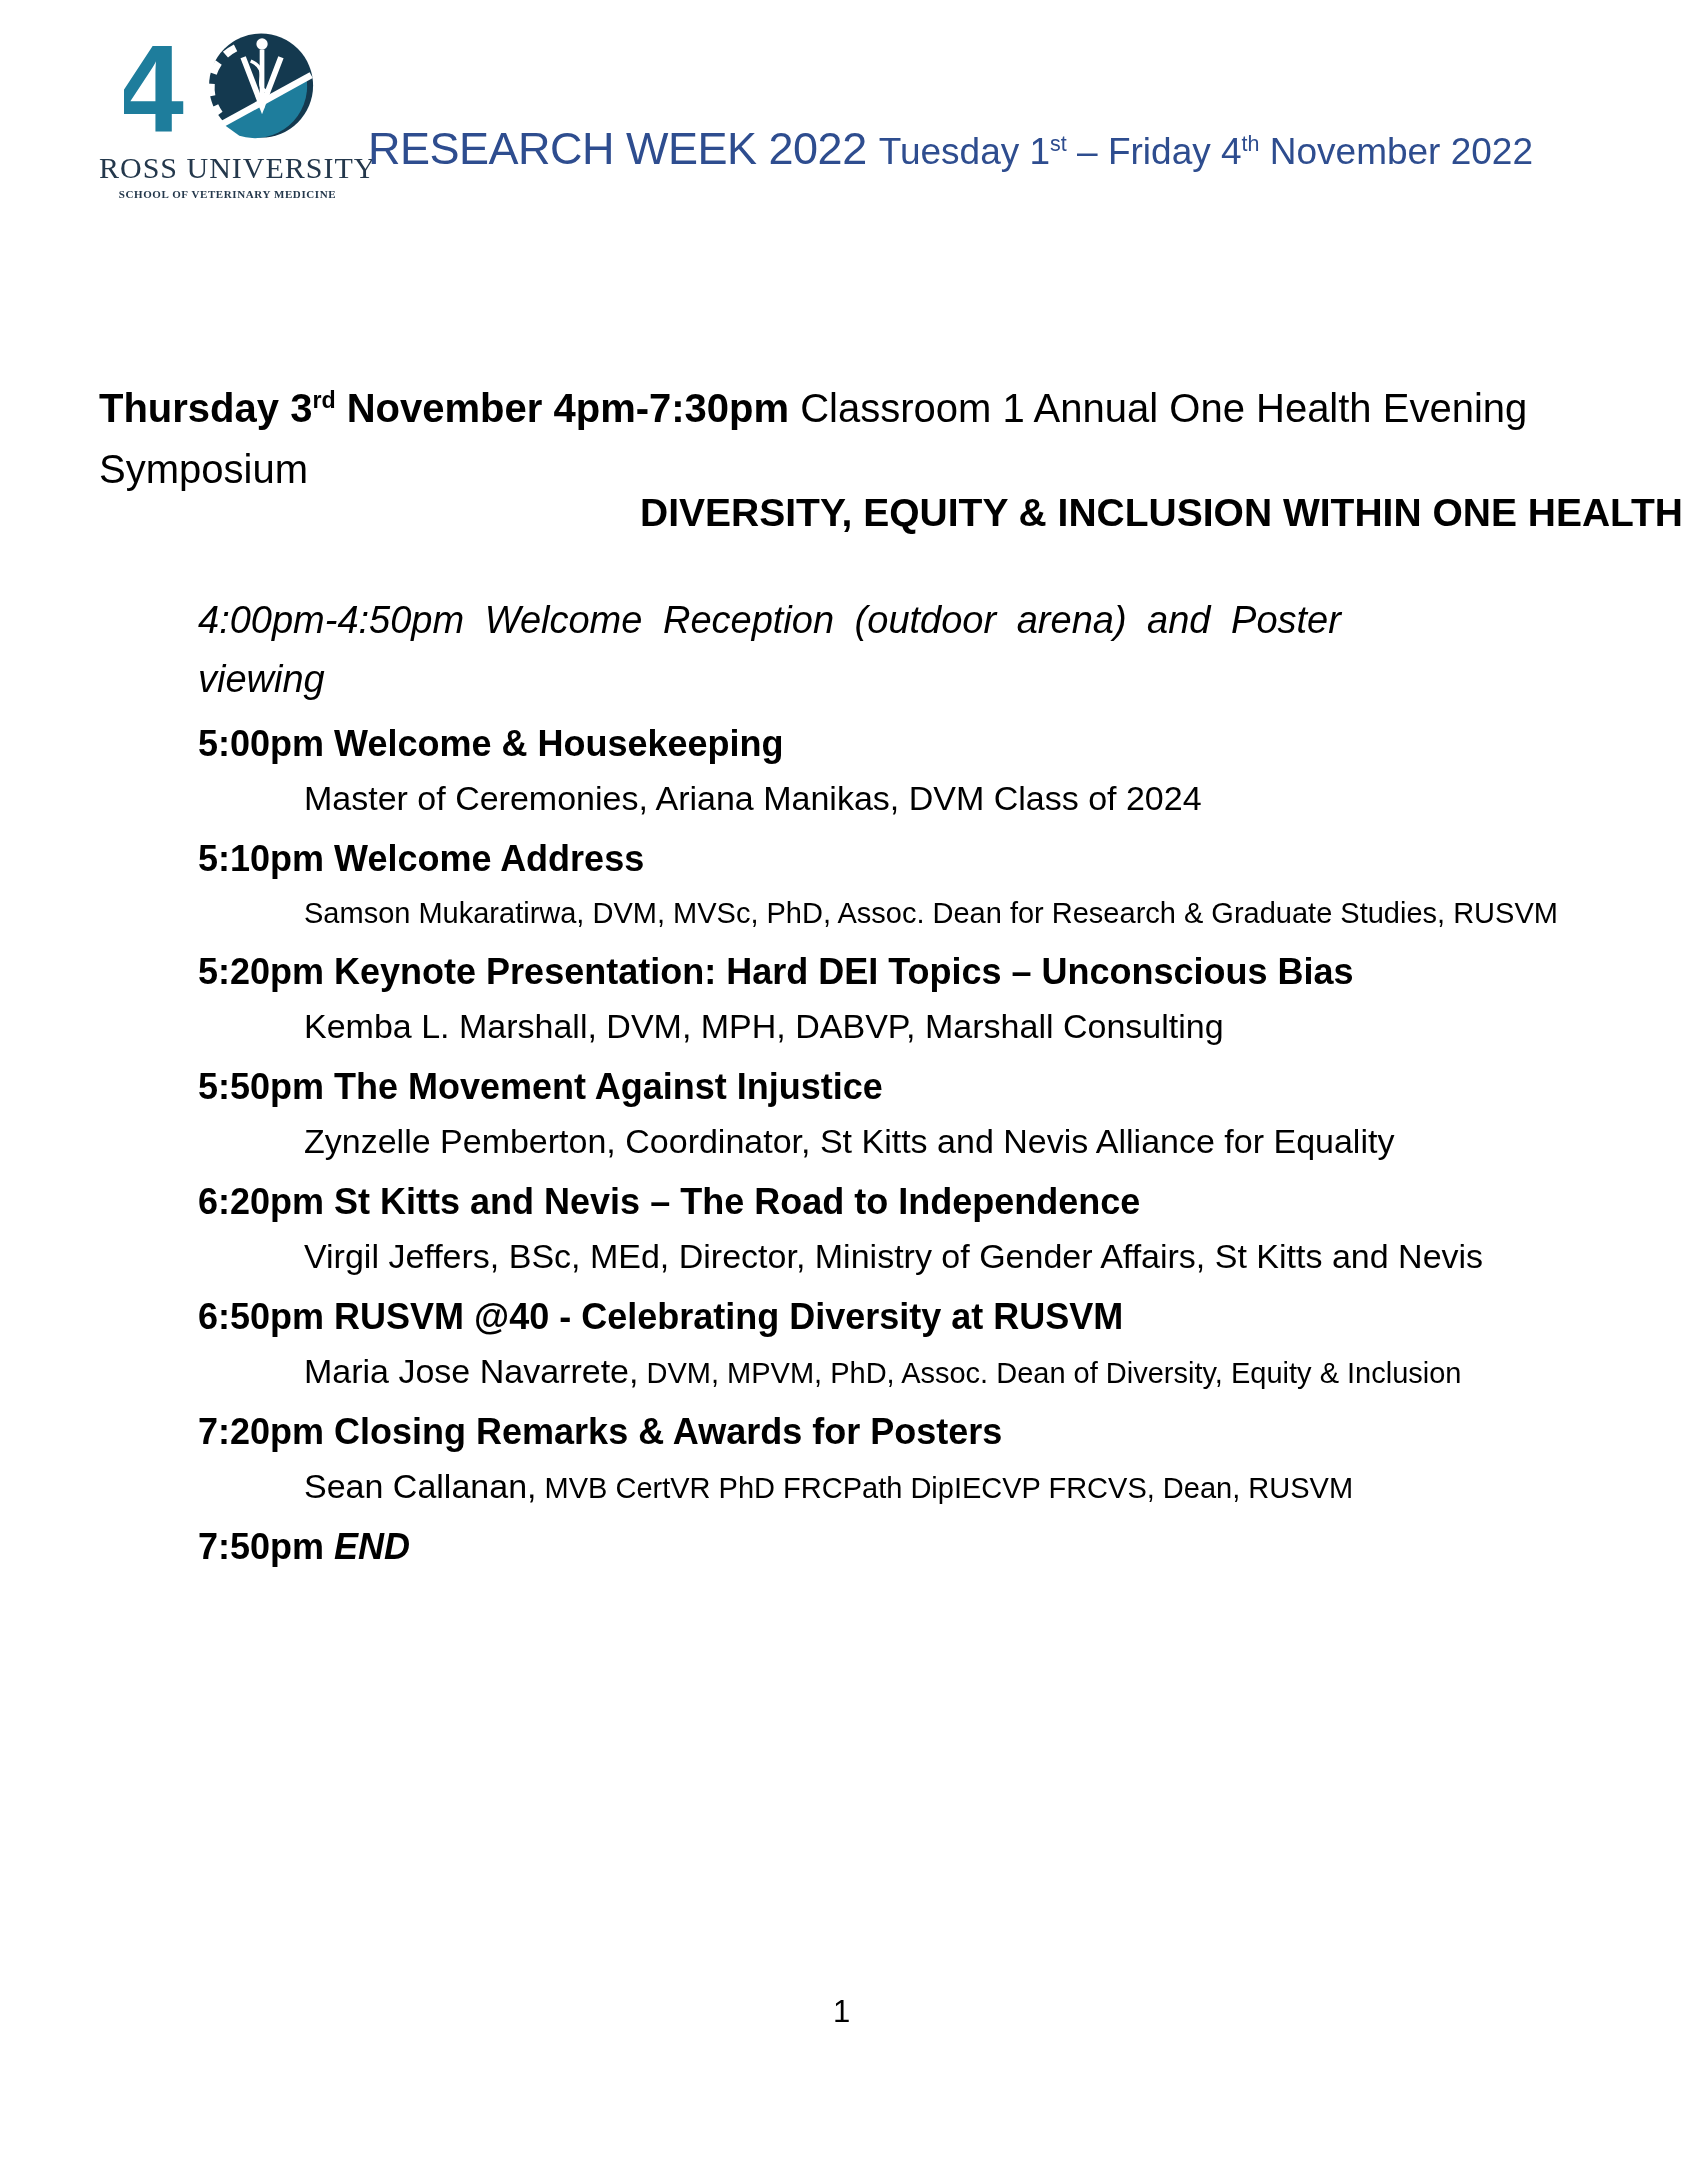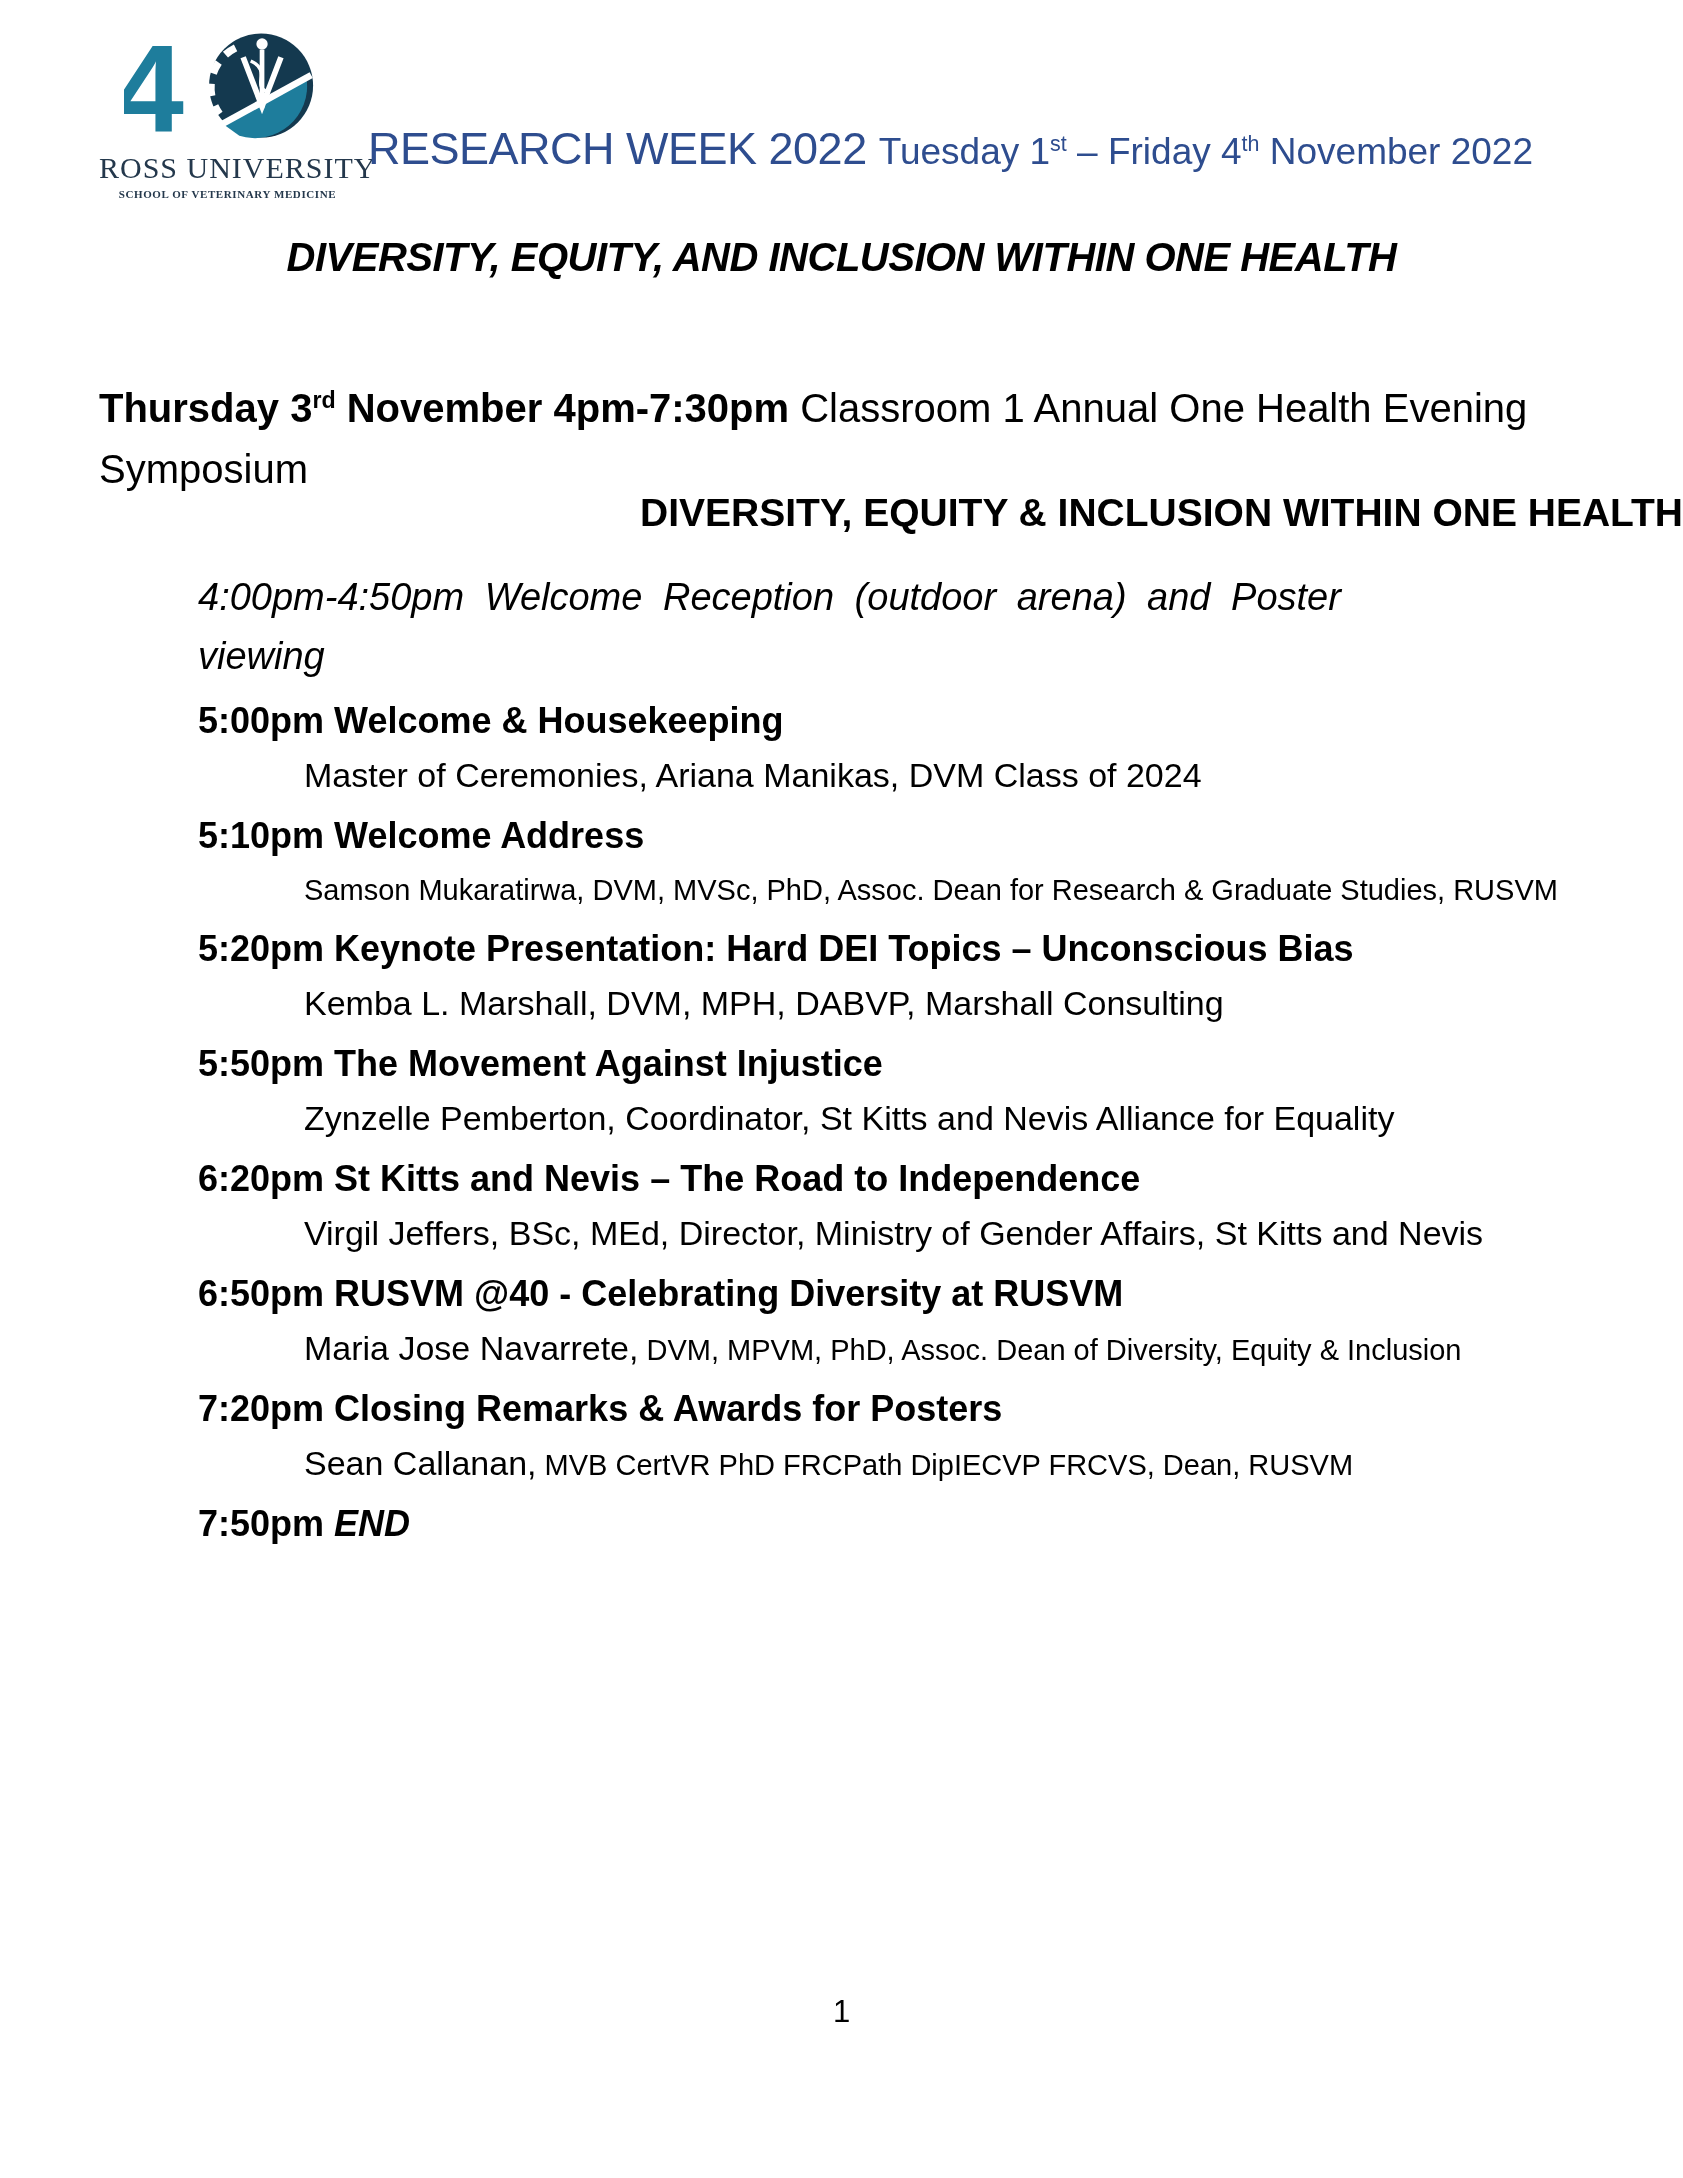--- a/index.html
+++ b/index.html
@@ -45,21 +45,21 @@
     font-size:40px;line-height:61px;
   }
   .lead .b{font-weight:bold;}
   .lead sup{font-size:58%;vertical-align:super;line-height:0;font-weight:bold;}
   
   .event-subtitle{
     position:absolute;left:0;right:0;top:491px;text-align:right;
     font-size:39px;font-weight:bold;
   }
   
-  .schedule{position:absolute;left:0;top:568px;width:1397px;}
+  .schedule{position:absolute;left:0;top:591px;width:1397px;}
   .reception{
     margin:0 0 8px 198px;
     font-style:italic;font-size:38px;line-height:59px;
     word-spacing:10px;
   }
   .sch-title{
     margin-left:198px;font-size:36px;font-weight:bold;line-height:54px;white-space:nowrap;
   }
   .sch-speaker{margin-left:304px;line-height:54px;white-space:nowrap;}
   .sp-large{font-size:34px;text-align:center;}
@@ -94,21 +94,20 @@
       <path d="M134 32 C156 42 136 56 150 64" stroke="#ffffff" stroke-width="3.5" fill="none"></path>
     </svg>
     <div class="logo-name">ROSS UNIVERSITY</div>
     <div class="logo-sub">SCHOOL OF VETERINARY MEDICINE</div>
   </div>
 
   <div class="rw-header">
     <span class="rw-main">RESEARCH WEEK 2022 </span><span class="rw-dates"><span>Tuesday 1</span><sup>st</sup><span> – Friday 4</span><sup>th</sup><span> November 2022</span></span>
   </div>
 
-  <div class="page-title">DIVERSITY, EQUITY, AND INCLUSION WITHIN ONE HEALTH</div>
 
   <div class="lead">
     <span class="b">Thursday 3</span><sup>rd</sup><span class="b"> November 4pm-7:30pm</span><span> Classroom 1 Annual One Health Evening</span><br>
     <span>Symposium</span>
   </div>
 
   <div class="event-subtitle">DIVERSITY, EQUITY &amp; INCLUSION WITHIN ONE HEALTH</div>
 
   <div class="schedule">
     <div class="reception">

